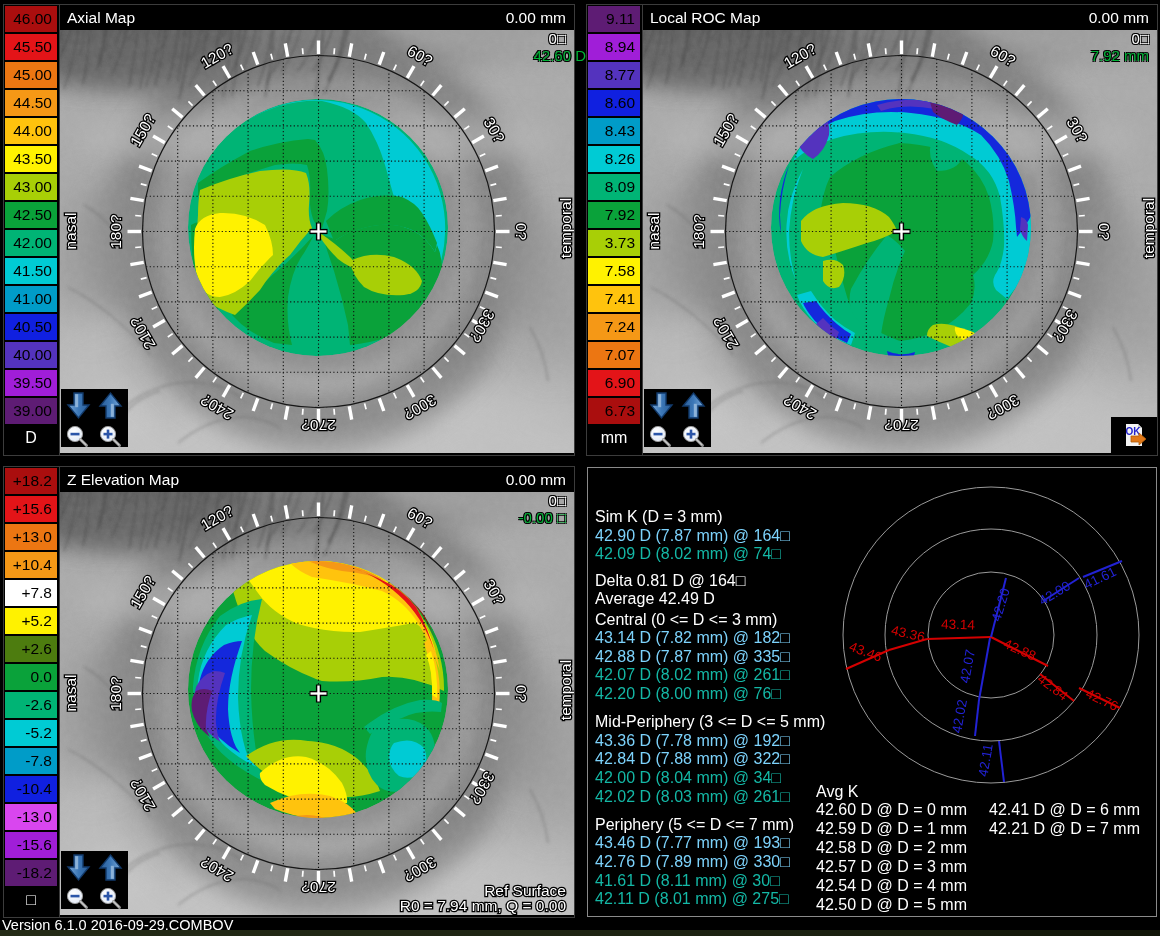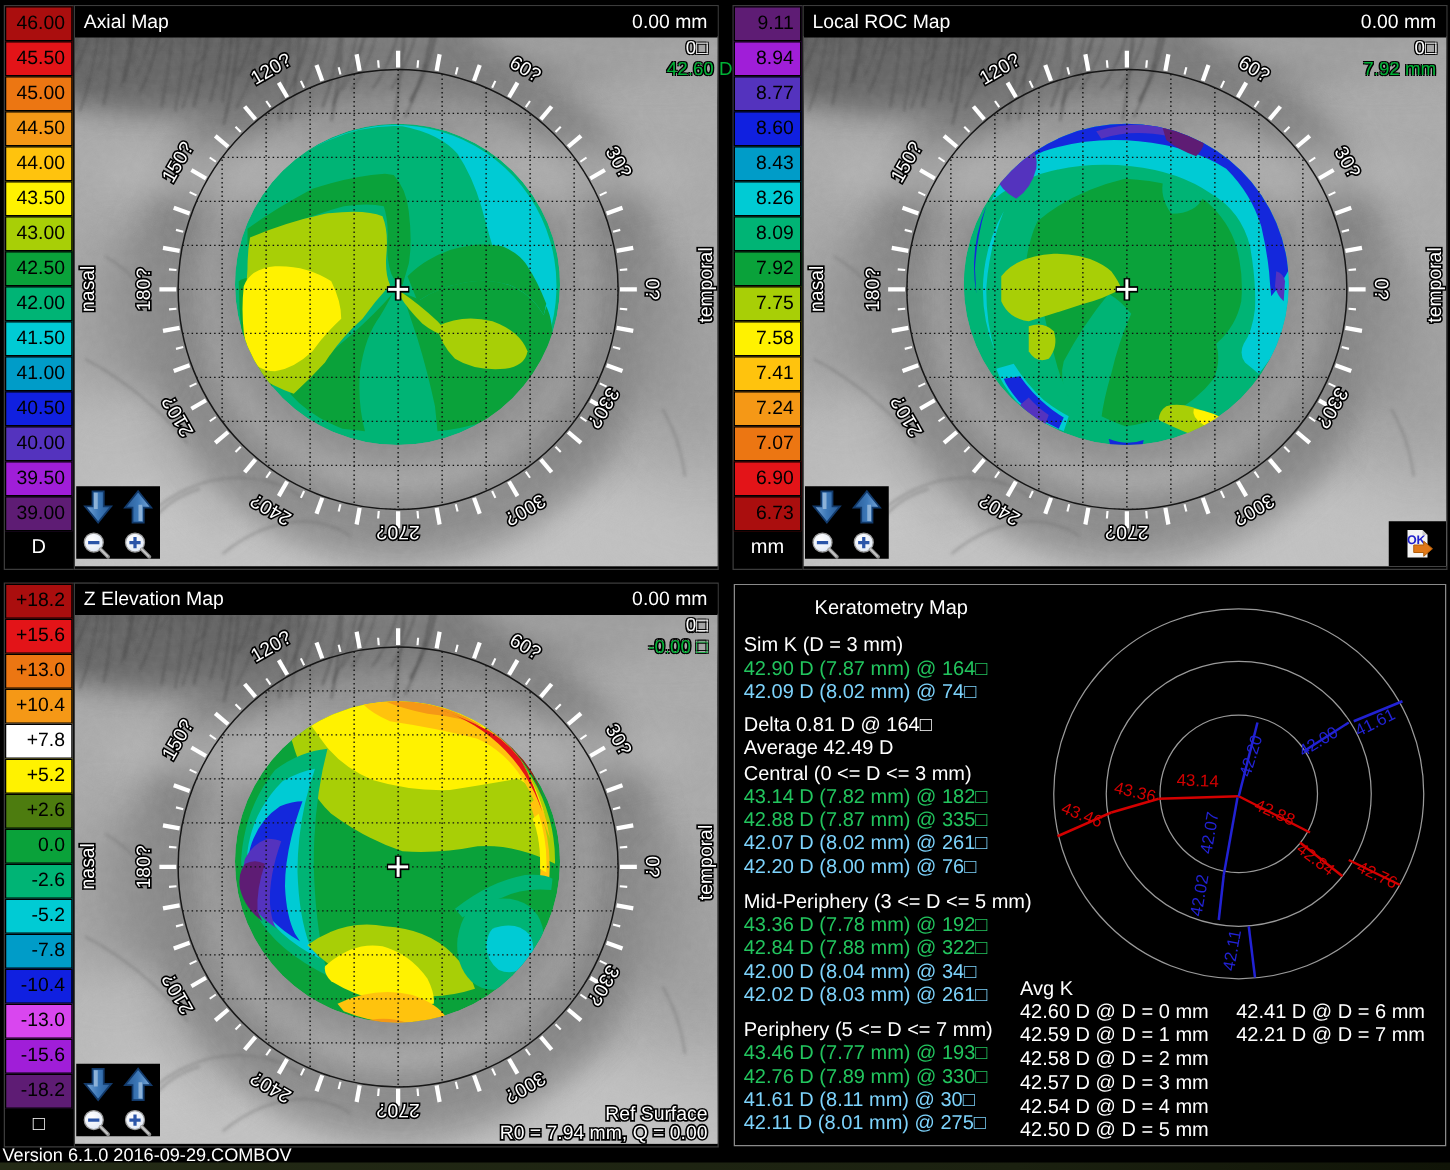--- a/index.html
+++ b/index.html
@@ -6,21 +6,21 @@
 .scalebox {position:absolute;width:76px;height:452px;border:1px solid #3c3c3c;background:#000}
 .cell {width:54px;height:28px;border:1px solid #000;font-size:15.5px;line-height:25px;
 color:#000;text-align:right;padding-right:5px}
 .slabel {width:54px;height:28px;color:#fff;font-size:16px;text-align:center;line-height:26px}
 .mapbox {position:absolute;width:516px;height:452px;border:1px solid #3c3c3c;background:#000}
 .map {position:absolute}
 .tbar {position:absolute;height:25px;background:#000;color:#fff;font-size:15.5px;line-height:25px}
 .tt {position:absolute;left:7px}
 .tr {position:absolute;right:8px}
 .ctx {position:absolute;font-size:15px;line-height:16px;text-shadow:1px 1px 0 #000,-1px -1px 0 #000,1px -1px 0 #000,-1px 1px 0 #000}
-.w {color:#fff} .g {color:#00b336} .r {color:#22c55e} .b {color:#7dd3fc}
+.w {color:#fff} .g {color:#00b336} .r {color:#7dd3fc} .b {color:#14b8a6}
 .side {font-size:15.5px;fill:#fff;stroke:#000;stroke-width:2.6;paint-order:stroke;text-anchor:middle;dominant-baseline:central}
 .rtx {font-size:15.5px;fill:#fff;stroke:#000;stroke-width:2.6;paint-order:stroke;text-anchor:end}
 .kbox {position:absolute;left:587px;top:467px;width:570px;height:450px;border:1px solid #8a8a8a;background:#000}
 .ktitle {position:absolute;left:0px;top:10px;width:250px;text-align:center;color:#fff;font-size:16px}
 .kl {position:absolute;left:7px;font-size:16px;line-height:16px;white-space:nowrap}
 .kdia {position:absolute;left:0;top:0}
 .vn {stroke:#6b6b6b;stroke-width:1.6;fill:none;opacity:.5}
 .vbar {position:absolute;left:2px;top:918px;width:1158px;height:15px;color:#fff;font-size:14.5px;line-height:15px}
 .bstrip {position:absolute;left:0;top:930px;width:1160px;height:6px;background:linear-gradient(90deg,#242b16,#1b2110 70%,#101407)}
 </style></head><body>
@@ -344,21 +344,21 @@
 <div class="ctx g" style="right:574px;top:48px">42.60 D</div>
 <div class="scalebox" style="left:586px;top:4px">
     <div class="cell" style="background:#5E1C74">9.11</div>
     <div class="cell" style="background:#A01ED8">8.94</div>
     <div class="cell" style="background:#5433BE">8.77</div>
     <div class="cell" style="background:#1020E0">8.60</div>
     <div class="cell" style="background:#009CC8">8.43</div>
     <div class="cell" style="background:#00CBD4">8.26</div>
     <div class="cell" style="background:#00B475">8.09</div>
     <div class="cell" style="background:#0AA23A">7.92</div>
-    <div class="cell" style="background:#A8CF06">7.75</div>
+    <div class="cell" style="background:#A8CF06">3.73</div>
     <div class="cell" style="background:#FFF200">7.58</div>
     <div class="cell" style="background:#FFC30D">7.41</div>
     <div class="cell" style="background:#F59816">7.24</div>
     <div class="cell" style="background:#EC7612">7.07</div>
     <div class="cell" style="background:#E31418">6.90</div>
     <div class="cell" style="background:#AA0E0E">6.73</div>
     <div class="slabel">mm</div>
   </div>
 <div class="mapbox" style="left:642px;top:4px"></div>
 <svg class="map" style="left:643px;top:29px" width="514" height="424" viewBox="0 0 514 424">
@@ -458,21 +458,20 @@
     <text x="506" y="405" class="rtx">Ref Surface</text>
     <text x="506" y="420" class="rtx">R0 = 7.94 mm, Q = 0.00</text>
   </svg>
 <div class="tbar" style="left:60px;top:467px;width:514px">
     <span class="tt">Z Elevation Map</span>
     <span class="tr">0.00 mm</span>
   </div>
 <div class="ctx w" style="right:594px;top:493px">0□</div>
 <div class="ctx g" style="right:594px;top:510px">-0.00 □</div>
 <div class="kbox">
-    <div class="ktitle">Keratometry Map</div>
     <div class="kl w" style="top:41.0px">Sim K (D = 3 mm)</div>
     <div class="kl r" style="top:59.6px">42.90 D (7.87 mm) @ 164□</div>
     <div class="kl b" style="top:78.2px">42.09 D (8.02 mm) @ 74□</div>
     <div class="kl w" style="top:105px">Delta 0.81 D @ 164□</div>
     <div class="kl w" style="top:123px">Average 42.49 D</div>
     <div class="kl w" style="top:143.6px">Central (0 &lt;= D &lt;= 3 mm)</div>
     <div class="kl r" style="top:162.2px">43.14 D (7.82 mm) @ 182□</div>
     <div class="kl r" style="top:180.8px">42.88 D (7.87 mm) @ 335□</div>
     <div class="kl b" style="top:199.4px">42.07 D (8.02 mm) @ 261□</div>
     <div class="kl b" style="top:218.0px">42.20 D (8.00 mm) @ 76□</div>

